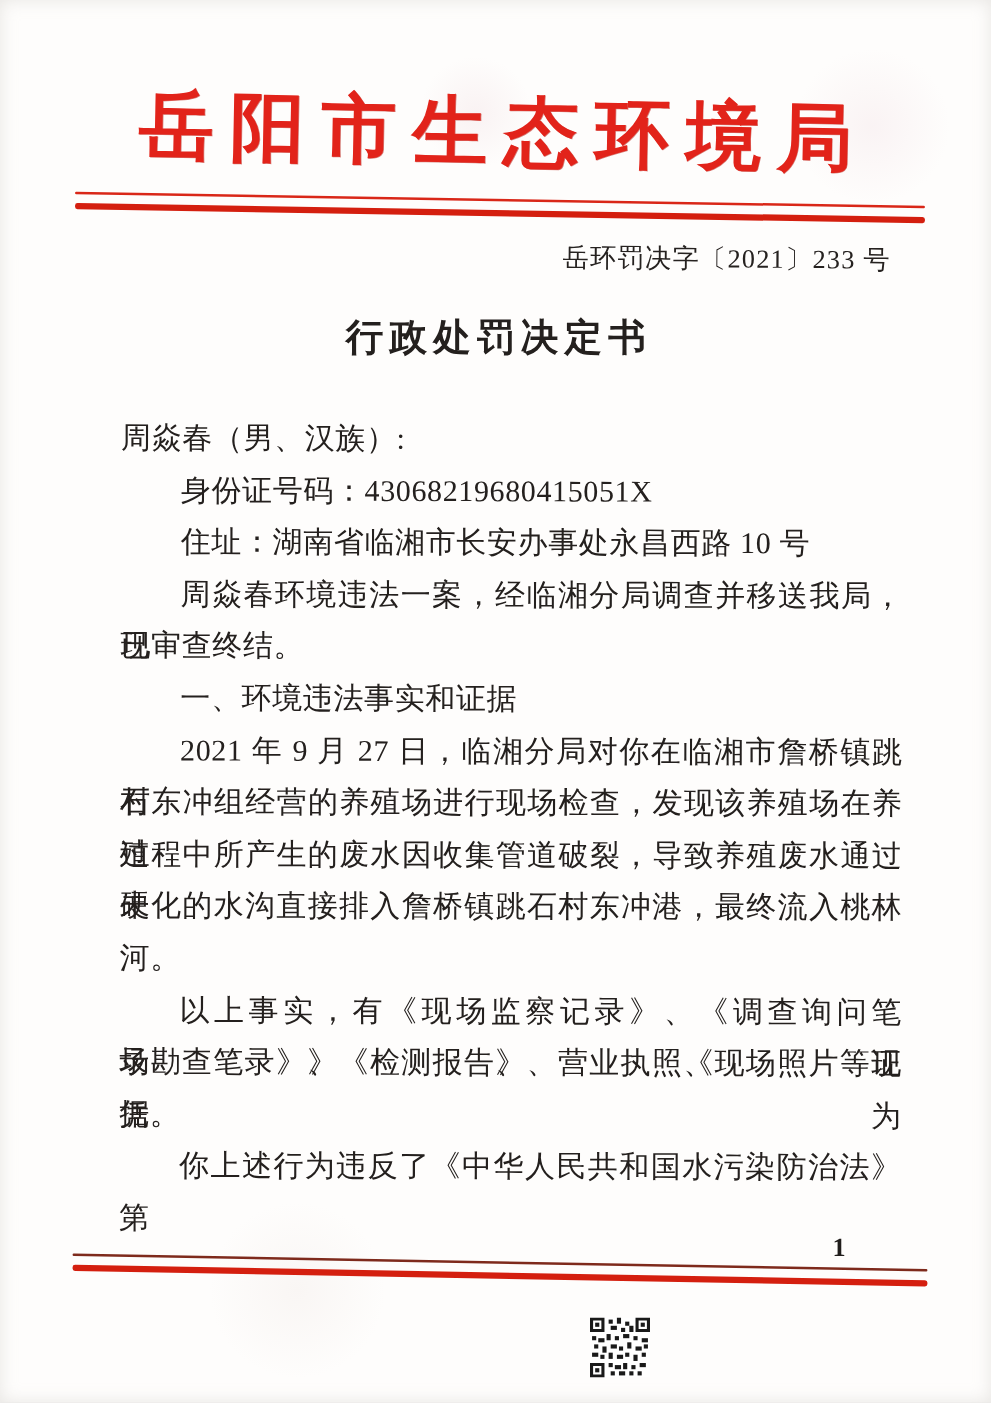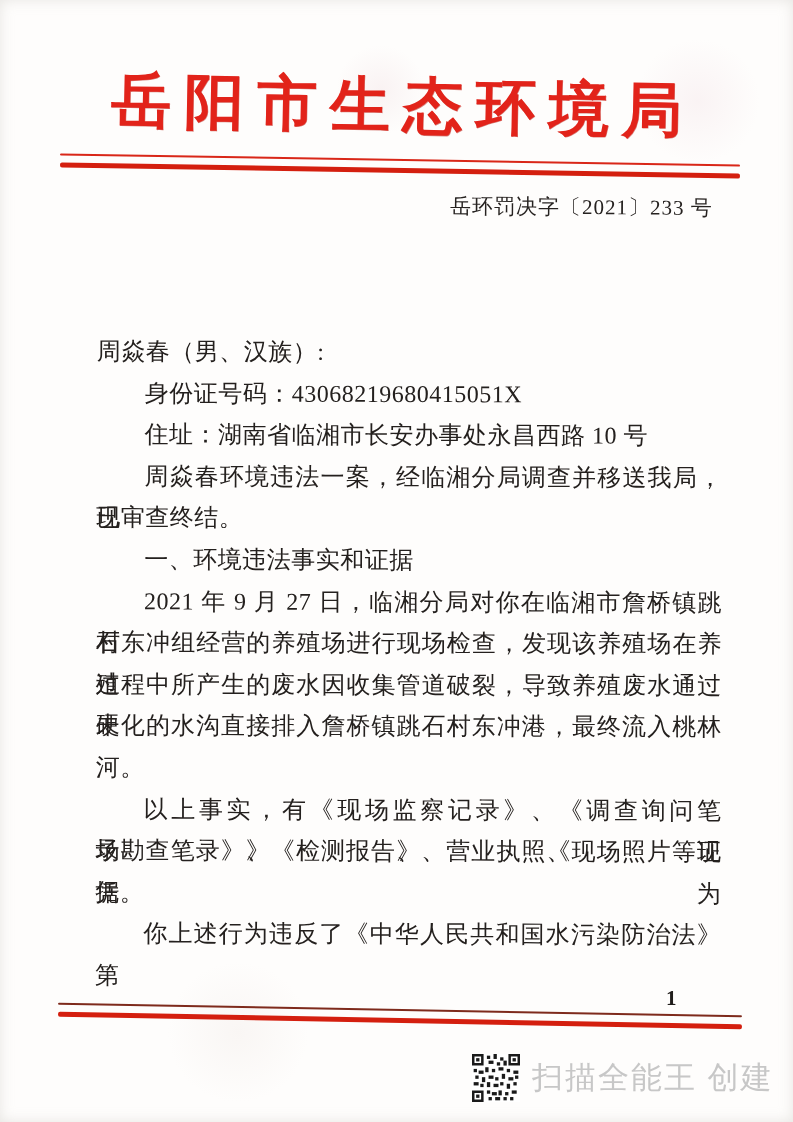--- a/index.html
+++ b/index.html
@@ -126,20 +126,21 @@
 
 <div class="page">
 
   <div class="agency-name">岳阳市生态环境局</div>
 
   <div class="rule rule-top-thin"></div>
   <div class="rule rule-top-thick"></div>
 
   <div class="doc-number">岳环罚决字〔2021〕233 号</div>
 
+  <div class="doc-title">行政处罚决定书</div>
 
   <div class="body-text">
 
       <div class="body-line">周焱春（男、汉族）:</div>
 
       <div class="body-line indent">身份证号码：43068219680415051X</div>
 
       <div class="body-line indent">住址：湖南省临湘市长安办事处永昌西路 10 号</div>
 
       <div class="body-line indent justify">周焱春环境违法一案，经临湘分局调查并移送我局，现</div>
@@ -215,16 +216,15 @@
         <rect x="12" y="23" width="3" height="2"></rect>
           <rect x="16" y="22" width="2" height="3"></rect>
         <rect x="20" y="23" width="2" height="2"></rect>
           <rect x="24" y="22" width="3" height="2"></rect>
         <rect x="10" y="26" width="2" height="2"></rect>
           <rect x="14" y="26" width="3" height="2"></rect>
         <rect x="19" y="26" width="2" height="2"></rect>
           <rect x="23" y="26" width="2" height="2"></rect>
       </g>
     </svg>
-    <span class="watermark-label">扫描全能王 创建</span>
   </div>
 
 </div>
 
 </body></html>

